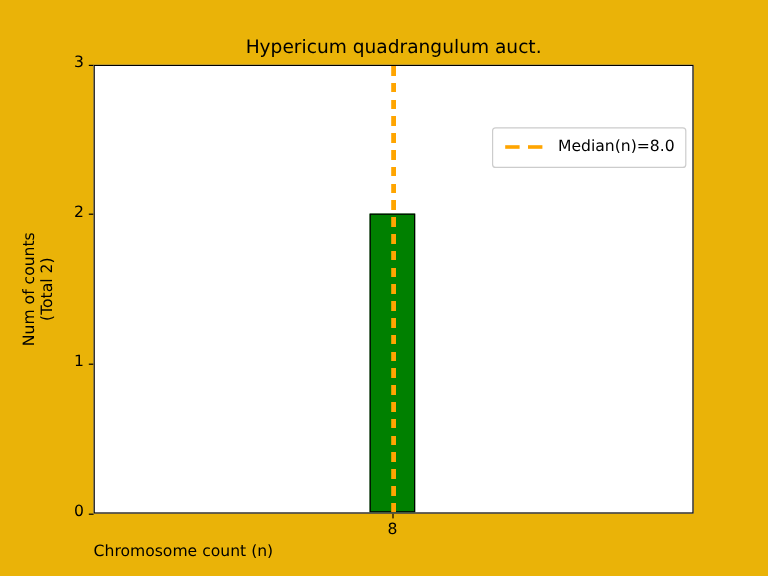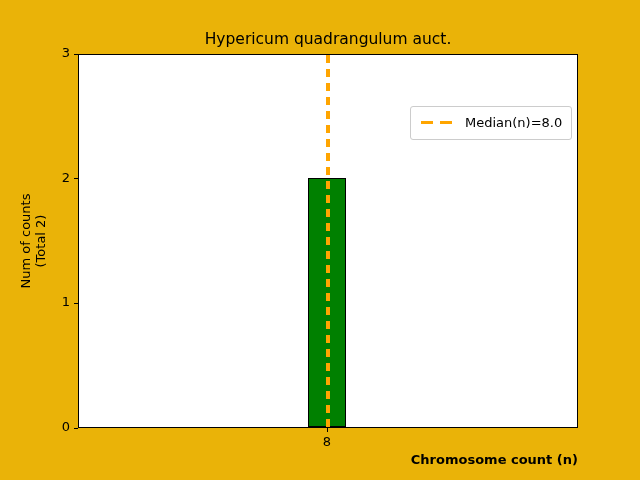--- a/index.html
+++ b/index.html
@@ -111,24 +111,23 @@
     font-size: 13px;
     color: #000000;
   }
 
   
   #xlabel {
     position: absolute;
     left: 78px;
     top: 452px;
     width: 500px;
-    text-align: right;
-    font-size: 13px;
-    color: #000000;
-    font-weight: bold;
+    text-align: left;
+    font-size: 13px;
+    color: #000000;
   }
   .ylabel-line {
     position: absolute;
     top: 241px;
     transform-origin: 0 0;
     transform: rotate(-90deg) translate(-50%, -50%);
     white-space: nowrap;
     font-size: 13px;
     color: #000000;
   }

